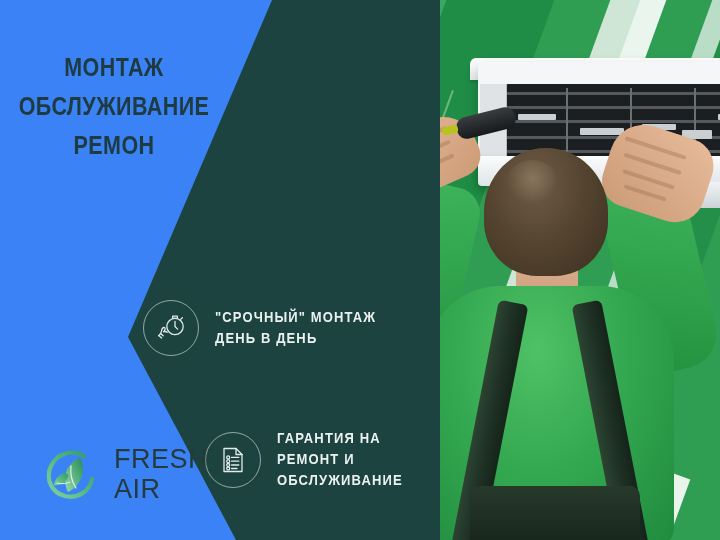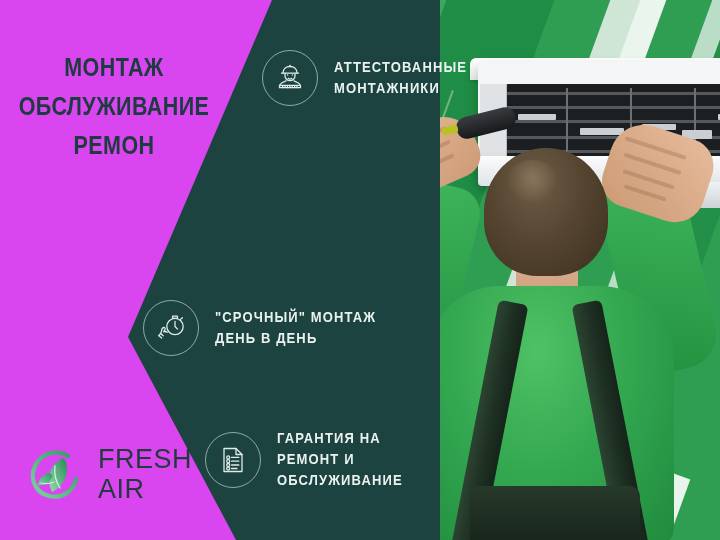--- a/index.html
+++ b/index.html
@@ -1,19 +1,19 @@
 <!DOCTYPE html>
 <html><head>
 <meta charset="utf-8">
 <style>
   html,body{margin:0;padding:0;background:#fff;}
   body{font-family:"Liberation Sans",sans-serif;}
   .ad{
     position:relative;width:720px;height:540px;overflow:hidden;
-    background:#d946ef;
+    background:#3b82f6;
   }
 
   
   .right-panel{
     position:absolute;left:330px;top:0;width:390px;height:540px;
     overflow:hidden;background:#2f9e52;
   }
   .stripe{position:absolute;top:-120px;height:800px;transform:rotate(20deg);transform-origin:top left;}
   .photo-wrap{
     position:absolute;left:330px;top:0;width:390px;height:540px;overflow:hidden;
@@ -138,21 +138,21 @@
     margin-left:16px;color:#eaf2f0;font-weight:700;font-size:14px;
     line-height:21px;letter-spacing:1.2px;white-space:nowrap;
     transform:scaleX(.93);transform-origin:left center;
   }
   .f1{left:262px;top:50px;}
   .f2{left:202px;top:178px;}
   .f3{left:143px;top:300px;}
   .f4{left:205px;top:428px;}
 
   
-  .logo{position:absolute;left:24px;top:442px;display:flex;align-items:center;}
+  .logo{position:absolute;left:40px;top:442px;display:flex;align-items:center;}
   .logo-text{
     margin-left:10px;color:#243b3e;font-size:27px;font-weight:400;
     line-height:30px;letter-spacing:.5px;
   }
 
   
   .avito{
     position:absolute;right:14px;bottom:10px;display:flex;align-items:center;
     opacity:.93;
   }
@@ -234,40 +234,20 @@
   </div>
 
   <div class="dark-panel"></div>
 
   <div class="title">
     <div>МОНТАЖ</div>
     <div>ОБСЛУЖИВАНИЕ</div>
     <div>РЕМОН</div>
   </div>
 
-  <div class="feature f1">
-    <div class="ficon">
-      <svg width="34" height="34" viewBox="0 0 34 34" fill="none" stroke="#dfebe8" stroke-width="1.3" stroke-linecap="round" stroke-linejoin="round">
-        <path d="M10 12c0-4 3-6.5 7-6.5s7 2.5 7 6.5"></path>
-        <path d="M8.5 12.2h17"></path>
-        <path d="M12 12.5v2.2a5 5 0 0 0 10 0v-2.2"></path>
-        <path d="M17 5.5v-1.2"></path>
-        <circle cx="14.6" cy="14" r=".7" fill="#dfebe8" stroke="none"></circle>
-        <circle cx="19.4" cy="14" r=".7" fill="#dfebe8" stroke="none"></circle>
-        <path d="M15.2 17.4c1.1.8 2.5.8 3.6 0"></path>
-        <path d="M13 19.8 8.6 22a4 4 0 0 0-2.1 3.5v1.2h21v-1.2A4 4 0 0 0 25.4 22L21 19.8"></path>
-        <path d="M6.5 24.4h21"></path>
-        <path d="M9.6 24.6v2.1M12 24.6v2.1M14.4 24.6v2.1M16.8 24.6v2.1M19.2 24.6v2.1M21.6 24.6v2.1M24 24.6v2.1"></path>
-      </svg>
-    </div>
-    <div class="ftext">
-      <div>АТТЕСТОВАННЫЕ</div>
-      <div>МОНТАЖНИКИ</div>
-    </div>
-  </div>
 
 
   <div class="feature f3">
     <div class="ficon">
       <svg width="36" height="36" viewBox="0 0 36 36" fill="none" stroke="#dfebe8" stroke-width="1.3" stroke-linecap="round" stroke-linejoin="round">
         <circle cx="22" cy="16.5" r="8.2"></circle>
         <path d="M19.6 6.2h4.8v2.1h-4.8z"></path>
         <path d="M22 8.3v0"></path>
         <path d="M22 11.4v5.1l2.6 2.6"></path>
         <path d="m27.6 9.4 1.8-1.7"></path>

